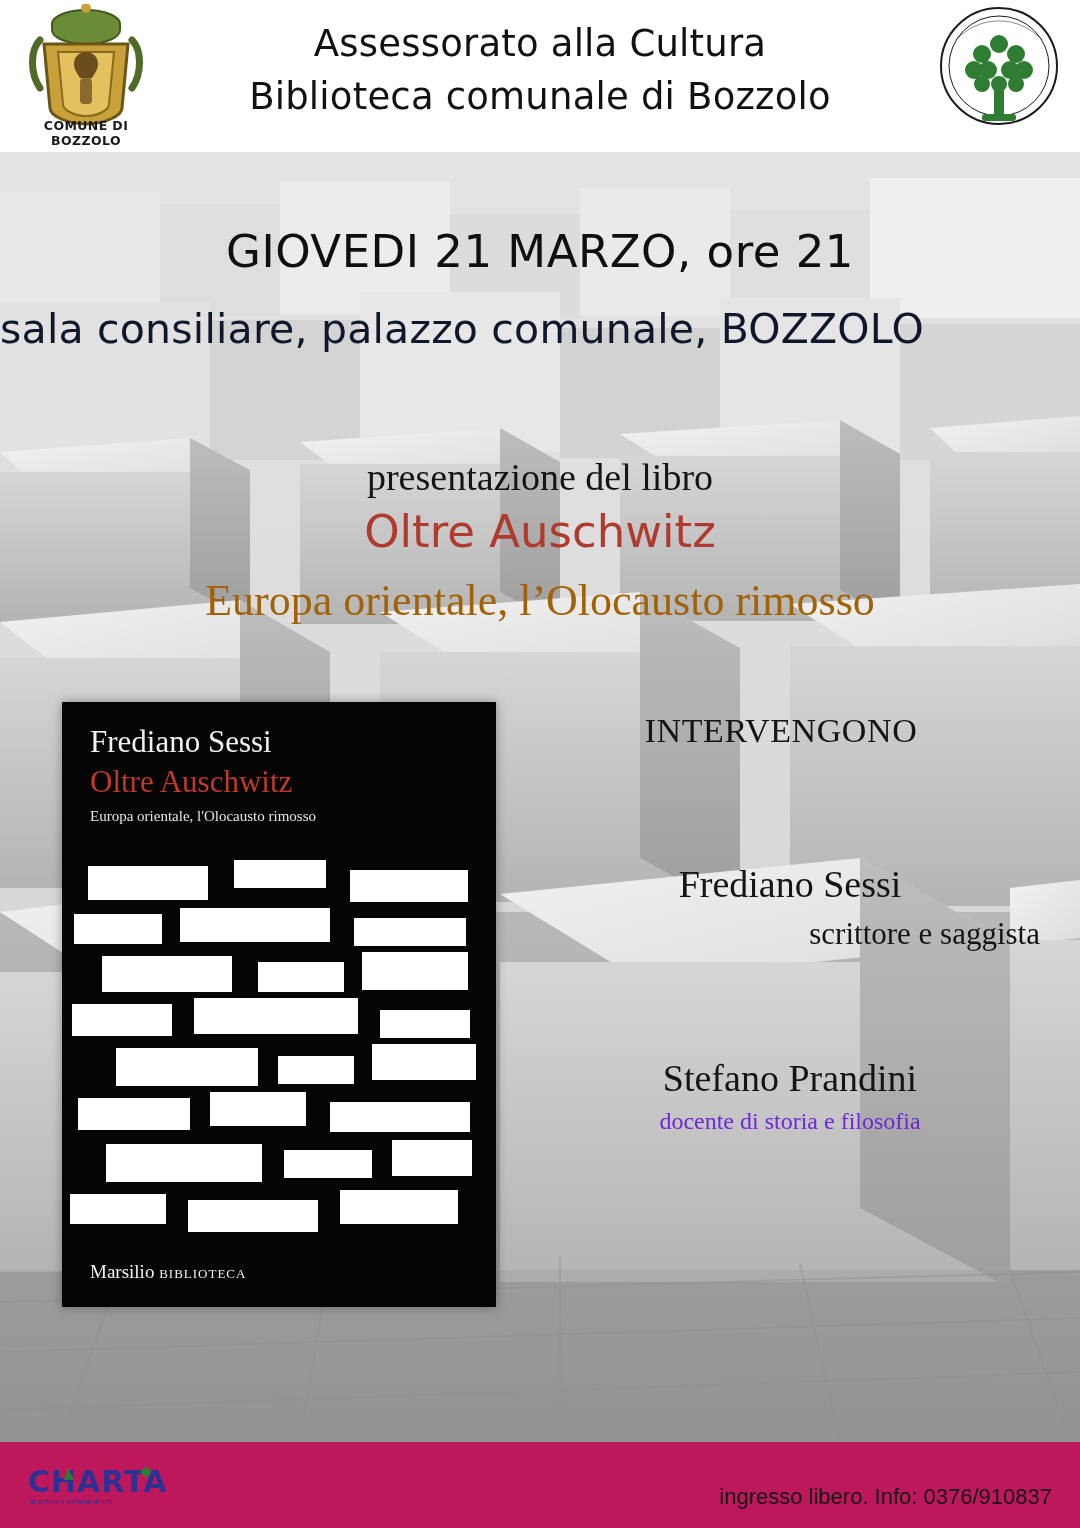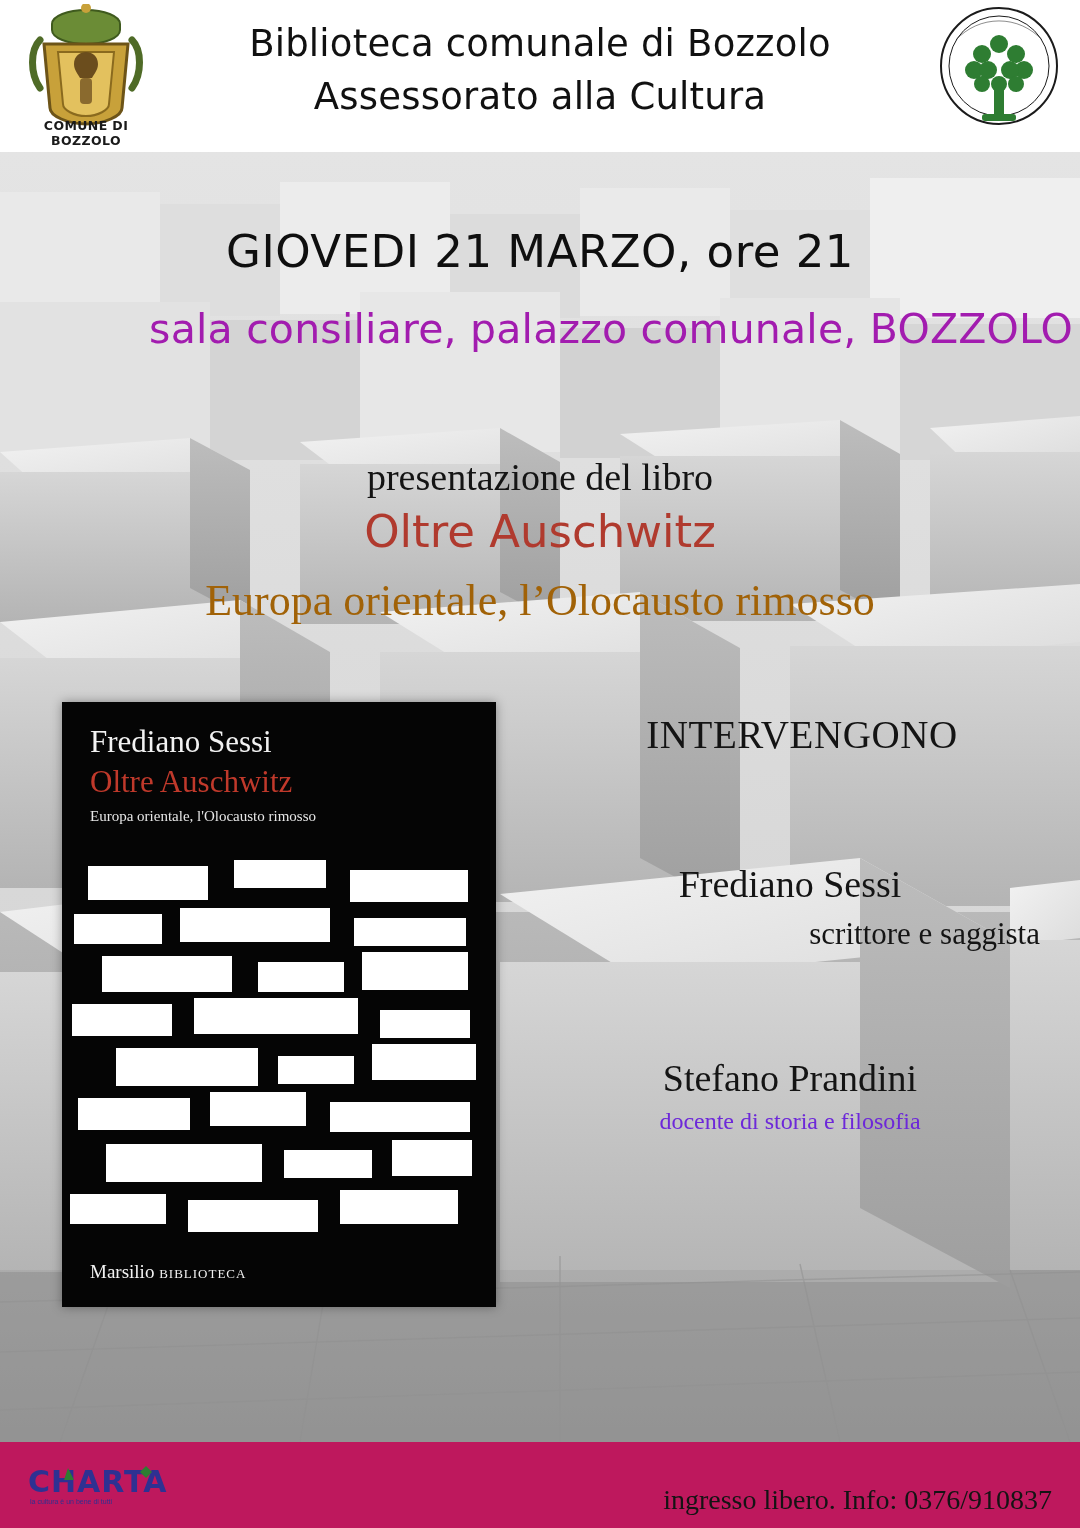--- a/index.html
+++ b/index.html
@@ -84,24 +84,24 @@
     font-family: "DejaVu Sans", sans-serif;
     font-size: 45px;
     color: #0f0f0f;
     letter-spacing: 0.5px;
     z-index: 4;
   }
   .place-line {
     position: absolute;
     left: 0; top: 305px;
     width: 1073px;
-    text-align: right;
+    text-align: left;
     font-family: "DejaVu Sans", sans-serif;
     font-size: 41px;
-    color: #a21caf;
+    color: #0f172a;
     letter-spacing: 0.2px;
     z-index: 4;
   }
   .pres-line {
     position: absolute;
     left: 0; top: 455px;
     width: 1080px;
     text-align: center;
     font-family: "Liberation Serif", serif;
     font-size: 38px;
@@ -124,25 +124,25 @@
     width: 1080px;
     text-align: center;
     font-family: "Liberation Serif", serif;
     font-size: 44px;
     color: #a16207;
     z-index: 4;
   }
 
   .intervengono {
     position: absolute;
-    left: 552px; top: 712px;
-    width: 500px;
-    text-align: center;
-    font-family: "Liberation Serif", serif;
-    font-size: 39px;
+    left: 531px; top: 712px;
+    width: 500px;
+    text-align: center;
+    font-family: "Liberation Serif", serif;
+    font-size: 34px;
     letter-spacing: 0.6px;
     color: #141414;
     z-index: 4;
   }
   .autore-label {
     position: absolute;
     left: 540px; top: 815px;
     width: 500px;
     text-align: center;
     font-family: "Liberation Serif", serif;
@@ -240,22 +240,22 @@
     left: 0; top: 1442px;
     width: 1080px;
     height: 86px;
     background: #be185d;
     z-index: 5;
   }
   .footer-info {
     position: absolute;
     right: 28px;
     top: 42px;
-    font-family: Liberation Serif, serif;
-    font-size: 28px;
+    font-family: Liberation Sans, sans-serif;
+    font-size: 22px;
     color: #141414;
   }
   .charta-logo {
     position: absolute;
     left: 28px;
     top: 20px;
     width: 140px;
     height: 48px;
   }
   .charta-text {
@@ -280,22 +280,22 @@
       <path d="M40 48 L96 48 L91 100 C91 106 80 112 68 112 C56 112 45 106 45 100 Z" fill="#e3c15e" stroke="#8a6a1e" stroke-width="2"></path>
       <path d="M56 60 C56 52 62 48 68 48 C74 48 80 52 80 60 C80 66 76 70 74 74 L62 74 C60 70 56 66 56 60 Z" fill="#6b4d1d"></path>
       <rect x="62" y="74" width="12" height="26" rx="4" fill="#8a6a2e"></rect>
       <path d="M22 36 C12 46 12 70 22 84" fill="none" stroke="#4f6b27" stroke-width="7" stroke-linecap="round"></path>
       <path d="M114 36 C124 46 124 70 114 84" fill="none" stroke="#4f6b27" stroke-width="7" stroke-linecap="round"></path>
       <circle cx="68" cy="4" r="5" fill="#c8a13a"></circle>
     </svg>
     <div class="crest-label">COMUNE DI BOZZOLO</div>
 
     <div class="header-title">
+      <div>Assessorato alla Cultura</div>
       <div>Biblioteca comunale di Bozzolo</div>
-      <div>Assessorato alla Cultura</div>
     </div>
 
     <svg class="biblio-logo" viewBox="0 0 126 130">
       <circle cx="63" cy="62" r="58" fill="none" stroke="#1b1b1b" stroke-width="2"></circle>
       <circle cx="63" cy="62" r="50" fill="none" stroke="#1b1b1b" stroke-width="1"></circle>
       <g fill="#2e7d32">
         <circle cx="63" cy="40" r="9"></circle>
         <circle cx="46" cy="50" r="9"></circle>
         <circle cx="80" cy="50" r="9"></circle>
         <circle cx="38" cy="66" r="9"></circle>

